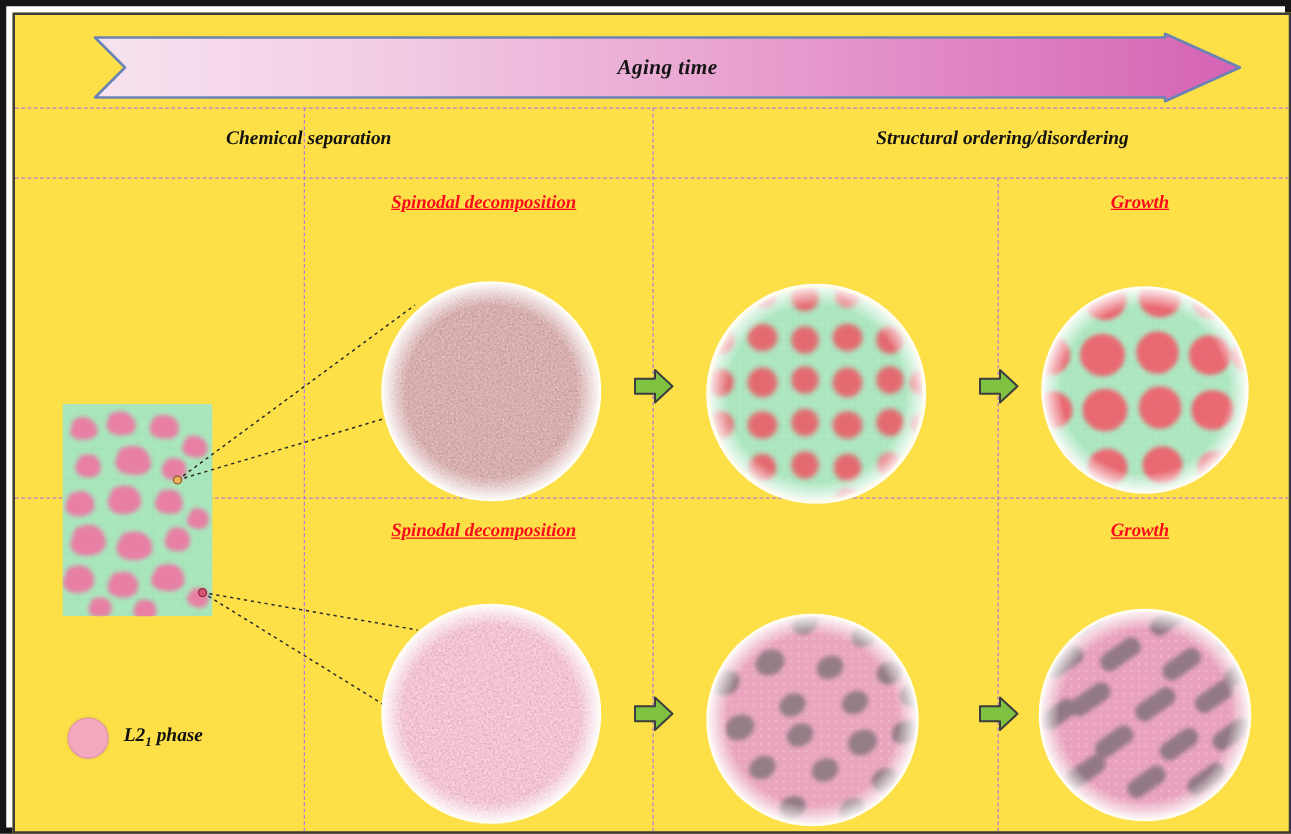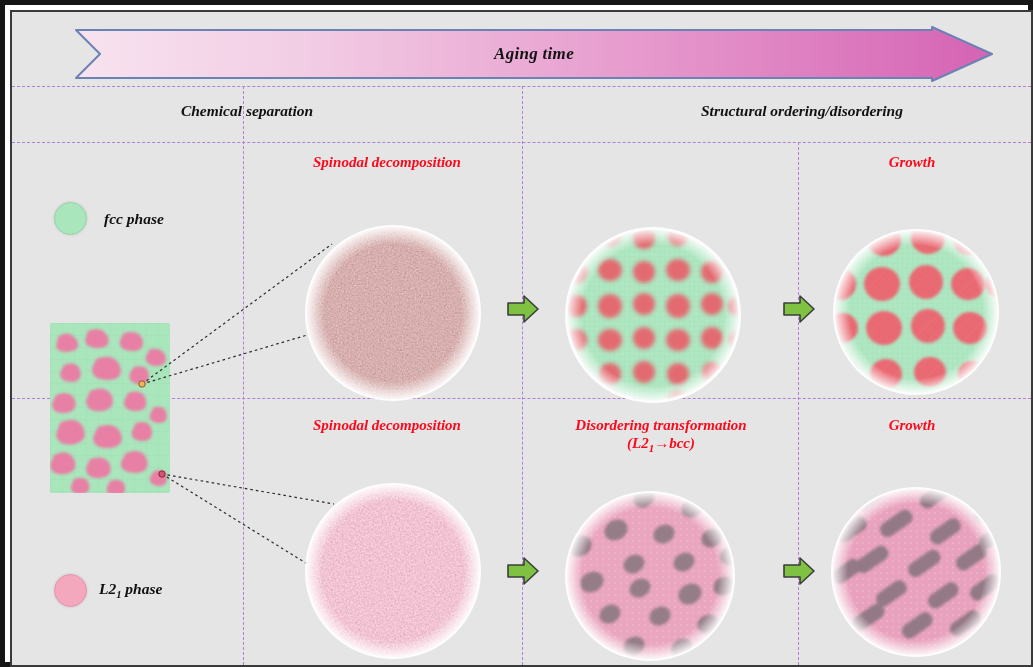--- a/index.html
+++ b/index.html
@@ -12,21 +12,21 @@
     position:absolute;left:0;top:0;width:1033px;height:667px;
     box-sizing:border-box;
     border:5px solid #151515;
     background:#ffffff;
   }
   #inner{
     position:absolute;left:5px;top:5px;
     width:1023px;height:657px;
     box-sizing:border-box;
     border:2px solid #3a3a3a;
-    background:#e5e5e5;
+    background:#fde047;
     overflow:hidden;
   }
 
   
   #aging-wrap{position:absolute;left:62px;top:14px;width:920px;height:56px;}
   #aging-wrap svg{display:block;}
   #aging-label{
     position:absolute;left:0;top:0;width:920px;height:56px;
     display:flex;align-items:center;justify-content:center;
     font-style:italic;font-weight:bold;font-size:17px;color:#131313;
@@ -42,20 +42,21 @@
 
   
   .section-title{
     position:absolute;text-align:center;
     font-style:italic;font-weight:bold;font-size:15.5px;color:#121212;
   }
   .stage-title{
     position:absolute;text-align:center;
     font-style:italic;font-weight:bold;font-size:15px;color:#fa0a1c;
     line-height:1.22;
+    text-decoration:underline;
   }
   .stage-title .sub{font-size:11px;vertical-align:sub;}
 
   
   .legend{position:absolute;display:flex;align-items:center;gap:17px;}
   .legend .swatch{
     width:31px;height:31px;border-radius:50%;
     box-shadow:0 0 3px rgba(0,0,0,.12);
   }
   .legend .swatch.fcc{background:#a9e6bc;border:1px solid #93d6a8;}
@@ -115,31 +116,23 @@
   <div class="section-title" style="left:590px;top:90px;width:400px;">Structural ordering/disordering</div>
   <div class="section-title" style="left:100px;top:90px;width:270px;">Chemical separation</div>
 
   <div class="stage-title" style="left:245px;top:141px;width:260px;">Spinodal decomposition</div>
 
 
   <div class="stage-title" style="left:800px;top:141px;width:200px;">Growth</div>
 
   <div class="stage-title" style="left:245px;top:404px;width:260px;">Spinodal decomposition</div>
 
-  <div class="stage-title" style="left:510px;top:404px;width:278px;">
-    <span>Disordering transformation</span><br>
-    <span>(L2</span><span class="sub">1</span><span>→bcc)</span>
-  </div>
 
   <div class="stage-title" style="left:800px;top:404px;width:200px;">Growth</div>
 
-  <div class="legend" style="left:42px;top:190px;">
-    <div class="swatch fcc"></div>
-    <div class="txt">fcc phase</div>
-  </div>
 
   <div class="legend" style="left:42px;top:562px;gap:12px;">
     <div class="swatch l21"></div>
     <div class="txt">
       <span>L2</span><span class="sub">1</span><span> phase</span>
     </div>
   </div>
 
   <div id="micro-square">
     <svg width="120" height="170" viewBox="0 0 120 170">

